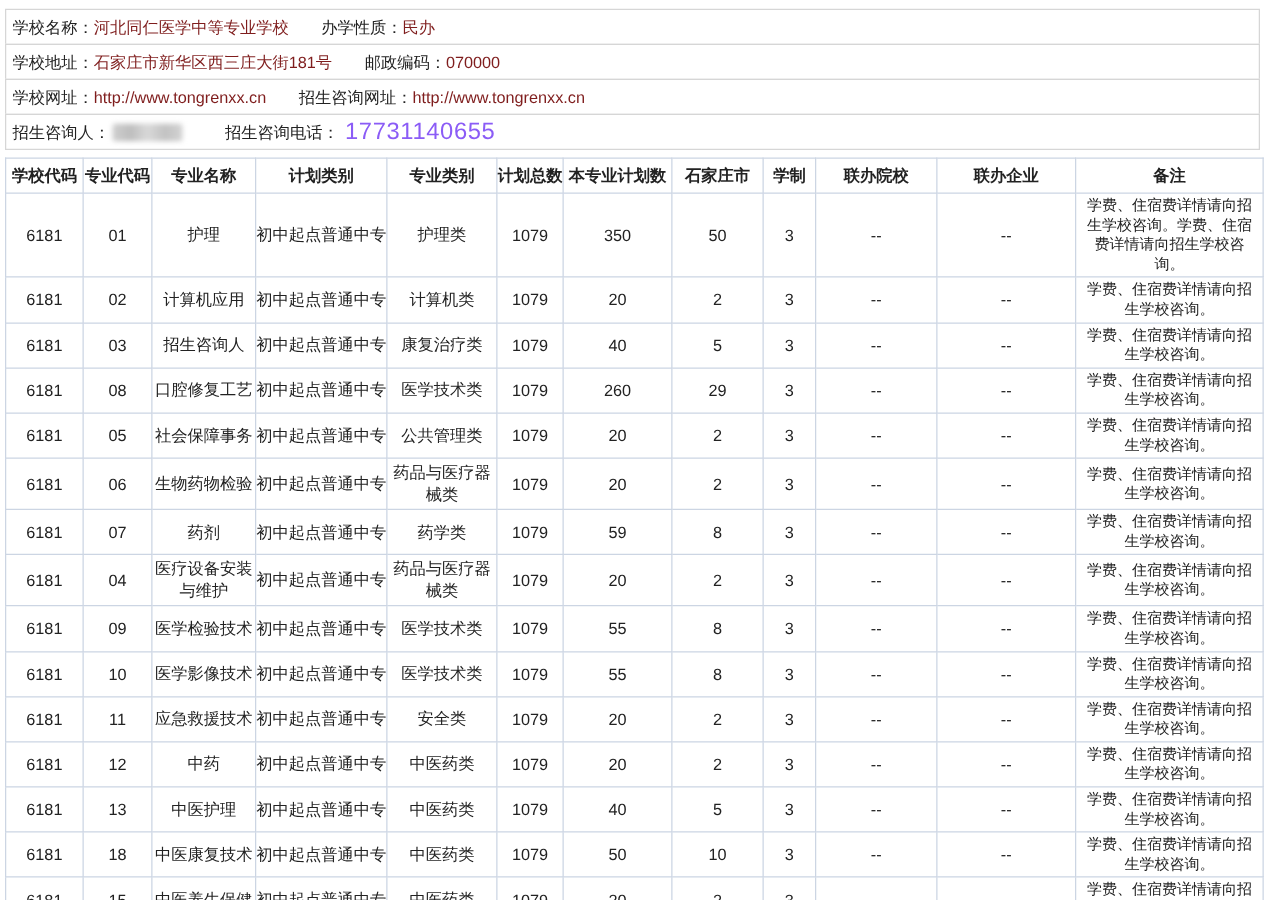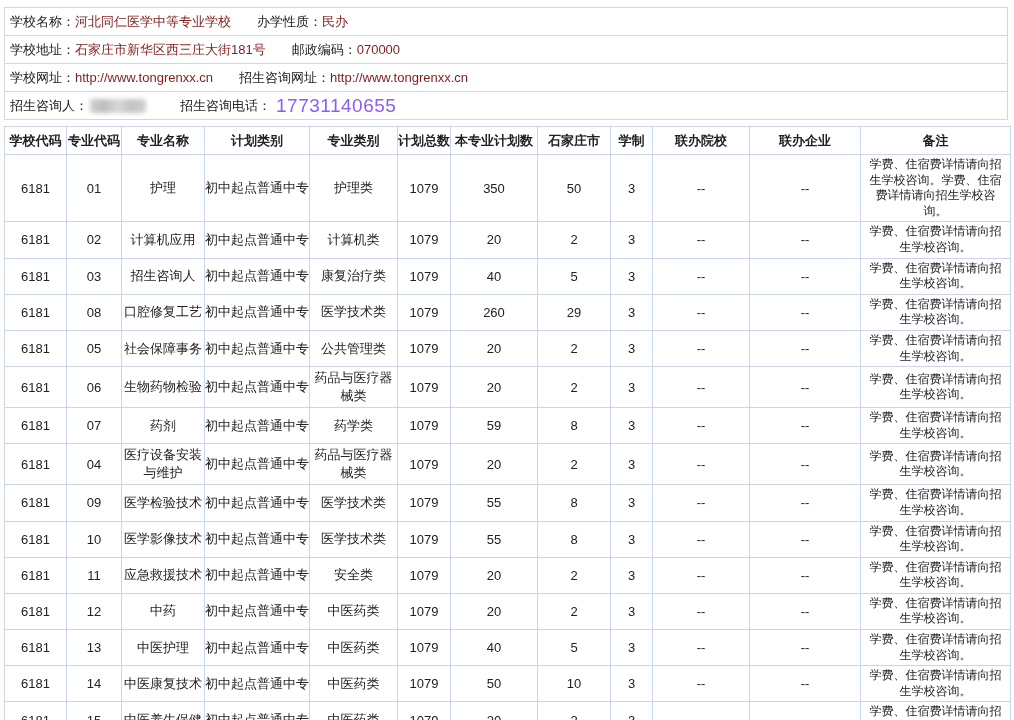--- a/index.html
+++ b/index.html
@@ -312,21 +312,21 @@
           <td>1079</td>
           <td>40</td>
           <td>5</td>
           <td>3</td>
           <td>--</td>
           <td>--</td>
           <td class="remark">学费、住宿费详情请向招生学校咨询。</td>
         </tr>
         <tr>
           <td>6181</td>
-          <td>14</td>
+          <td>18</td>
           <td>中医康复技术</td>
           <td>初中起点普通中专</td>
           <td>中医药类</td>
           <td>1079</td>
           <td>50</td>
           <td>10</td>
           <td>3</td>
           <td>--</td>
           <td>--</td>
           <td class="remark">学费、住宿费详情请向招生学校咨询。</td>

